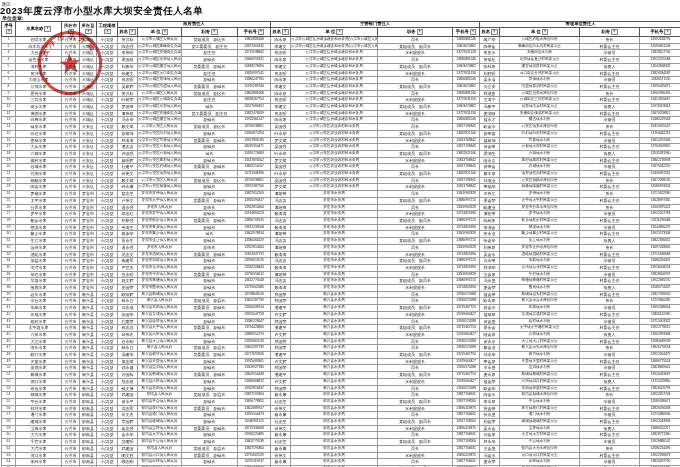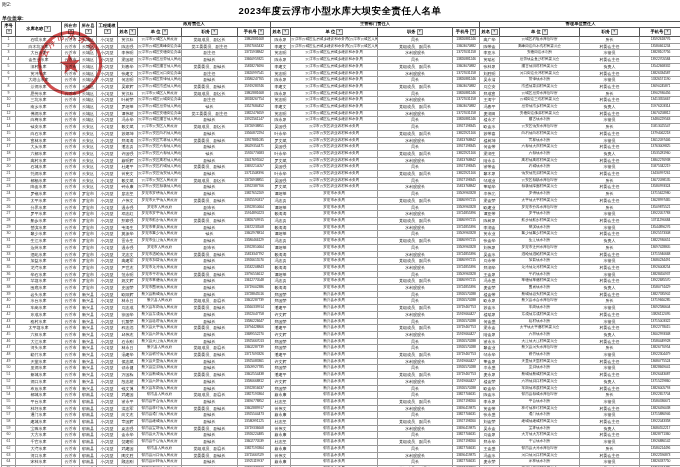--- a/index.html
+++ b/index.html
@@ -1,19 +1,19 @@
 <!DOCTYPE html>
 <html><head>
 <meta charset="utf-8">
 <style>
   html,body{margin:0;padding:0;background:#e8e8e8;}
   .page{position:relative;width:680px;height:467px;background:#ffffff;overflow:hidden;
         font-family:"Liberation Sans",sans-serif;color:#111;}
   .corner-label{position:absolute;top:1px;left:2px;font-size:5px;color:#222;}
-  .page-title{position:absolute;top:5px;left:0;width:100%;text-align:center;
+  .page-title{position:absolute;top:5px;left:0;width:100%;
         font-size:9.5px;font-weight:bold;color:#000;letter-spacing:0.5px;}
   .stamp-note{position:absolute;top:15px;left:2px;font-size:5px;font-weight:bold;color:#222;}
   table{position:absolute;top:21px;left:1px;width:678px;border-collapse:collapse;
         table-layout:fixed;border:1px solid #444;}
   th,td{padding:0;overflow:hidden;white-space:nowrap;text-align:center;vertical-align:middle;}
   thead th{font-size:4.3px;font-weight:bold;line-height:1.05;border:0.6px solid #555;
         white-space:normal;color:#000;}
   tr.groups th{height:5px;}
   tr.subs th{height:8px;}
   tbody td{font-size:4px;height:5.7px;line-height:5.7px;border:0.5px solid #9a9a9a;color:#1a1a1a;}

